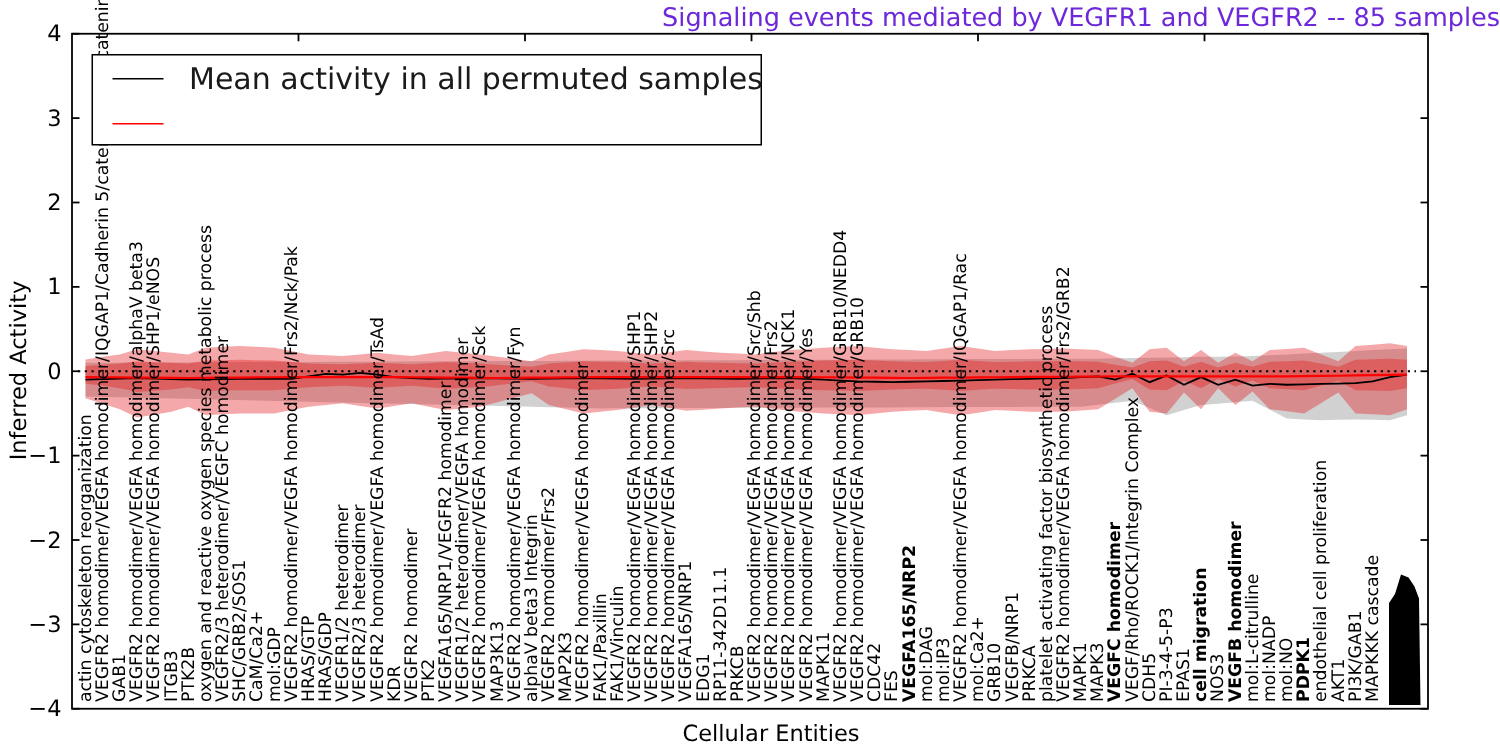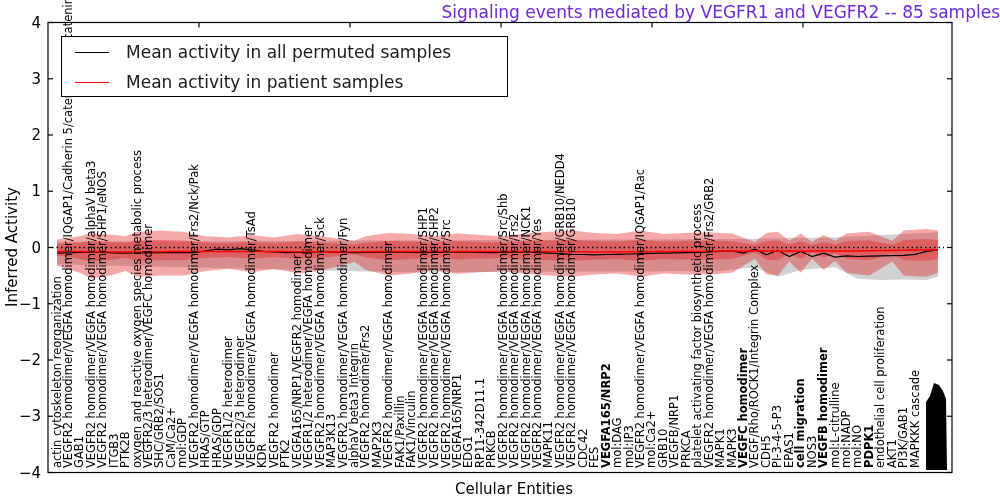--- a/index.html
+++ b/index.html
@@ -7,21 +7,21 @@
        font-family:"DejaVu Sans","Liberation Sans",sans-serif;}
   #plot-svg{position:absolute;left:0;top:0;}
   .title{position:absolute;left:0;right:0;top:2px;text-align:right;font-size:17px;color:#6d28d9;}
   .xlabel{position:absolute;left:0;right:0;top:480px;text-align:center;font-size:15px;color:#000;padding-left:28px;}
   .ylabel{position:absolute;left:12px;top:247px;transform:translate(-50%,-50%) rotate(-90deg);
           font-size:15px;color:#000;white-space:nowrap;}
   .legend{position:absolute;left:61px;top:36px;width:447px;height:61px;background:#fff;
           border:1.5px solid #000;padding:0;box-sizing:border-box;}
   .legend-row{display:flex;align-items:center;height:30px;}
   .legend-swatch{width:34px;height:0;border-top:1.6px solid #000;margin-left:13px;flex:0 0 auto;}
-  .legend-label{margin-left:17px;font-size:17px;color:#1a1a1a;white-space:nowrap;}
+  .legend-label{margin-left:17px;font-size:20px;color:#1a1a1a;white-space:nowrap;}
 </style>
 </head>
 <body>
 
 <div id="fig">
   <svg id="plot-svg" width="1000" height="500" viewBox="0 0 1000 500">
       <polygon points="57.0,241.9 68.4,241.8 79.9,241.8 91.3,241.7 102.8,241.7 114.2,241.6 125.6,241.6 137.1,241.5 148.5,241.5 160.0,241.4 171.4,241.4 182.9,241.4 194.3,241.3 205.7,241.3 217.2,241.2 228.6,241.2 240.1,241.1 251.5,241.1 262.9,241.0 274.4,241.0 285.8,240.9 297.3,240.9 308.7,240.8 320.2,240.8 331.6,240.7 343.0,240.7 354.5,240.6 365.9,240.6 377.4,240.5 388.8,240.5 400.2,240.4 411.7,240.4 423.1,240.3 434.6,240.3 446.0,240.3 457.5,240.2 468.9,240.2 480.3,240.1 491.8,240.1 503.2,240.0 514.7,240.0 526.1,239.9 537.5,239.9 549.0,239.8 560.4,239.8 571.9,239.7 583.3,239.7 594.8,239.6 606.2,239.6 617.6,239.5 629.1,239.5 640.5,239.4 652.0,239.4 663.4,239.3 674.8,239.3 686.3,239.3 697.7,239.2 709.2,239.2 720.6,239.1 732.1,239.1 743.5,238.9 754.9,238.7 766.4,238.5 777.8,238.3 789.3,238.1 800.7,237.9 812.1,237.8 823.6,237.6 835.0,237.4 846.5,236.8 857.9,236.3 869.4,235.7 880.8,235.1 892.2,234.6 903.7,234.0 915.1,233.4 926.6,232.9 938.0,232.3 938.0,276.8 926.6,280.1 915.1,279.8 903.7,279.6 892.2,279.8 880.8,280.1 869.4,279.6 857.9,279.0 846.5,273.1 835.0,267.2 823.6,268.1 812.1,269.1 800.7,270.0 789.3,273.4 777.8,276.8 766.4,272.0 754.9,267.2 743.5,268.5 732.1,269.8 720.6,271.1 709.2,271.2 697.7,271.2 686.3,271.2 674.8,271.3 663.4,271.3 652.0,271.4 640.5,271.4 629.1,271.4 617.6,271.5 606.2,271.5 594.8,271.6 583.3,271.6 571.9,271.6 560.4,271.7 549.0,271.7 537.5,271.8 526.1,271.8 514.7,271.8 503.2,271.9 491.8,271.9 480.3,272.0 468.9,272.0 457.5,272.0 446.0,272.1 434.6,272.1 423.1,272.2 411.7,272.2 400.2,272.3 388.8,272.0 377.4,271.7 365.9,271.5 354.5,271.2 343.0,270.9 331.6,270.7 320.2,270.4 308.7,270.1 297.3,269.9 285.8,269.6 274.4,269.4 262.9,269.1 251.5,268.8 240.1,268.6 228.6,268.3 217.2,268.1 205.7,267.8 194.3,267.5 182.9,267.3 171.4,267.0 160.0,266.7 148.5,266.5 137.1,266.2 125.6,265.9 114.2,265.7 102.8,265.4 91.3,265.2 79.9,264.9 68.4,264.6 57.0,264.4" fill="#000000" fill-opacity="0.18" stroke="none"></polygon>
       <polygon points="57.0,239.6 68.4,237.9 79.9,236.3 91.3,232.9 102.8,234.0 114.2,235.1 125.6,236.3 137.1,231.8 148.5,231.2 160.0,230.6 171.4,231.2 182.9,231.8 194.3,234.0 205.7,236.3 217.2,236.8 228.6,237.4 240.1,236.3 251.5,235.1 262.9,236.3 274.4,237.4 285.8,235.7 297.3,234.0 308.7,235.1 320.2,236.3 331.6,237.8 343.0,239.3 354.5,240.8 365.9,236.3 377.4,234.6 388.8,232.9 400.2,233.4 411.7,234.0 423.1,235.1 434.6,236.3 446.0,234.8 457.5,233.4 468.9,234.3 480.3,235.1 491.8,235.7 503.2,236.3 514.7,234.8 526.1,233.4 537.5,232.6 549.0,231.8 560.4,231.2 571.9,230.6 583.3,231.8 594.8,232.9 606.2,233.4 617.6,234.0 629.1,232.3 640.5,230.6 652.0,232.3 663.4,234.0 674.8,233.4 686.3,232.9 697.7,232.6 709.2,232.3 720.6,232.9 732.1,233.4 743.5,237.7 754.9,241.9 766.4,232.9 777.8,231.8 789.3,240.8 800.7,233.4 812.1,241.9 823.6,235.1 835.0,240.8 846.5,233.4 857.9,232.6 869.4,231.8 880.8,236.3 892.2,240.8 903.7,230.6 915.1,229.8 926.6,228.9 938.0,230.6 938.0,272.8 926.6,276.8 915.1,276.2 903.7,275.6 892.2,261.6 880.8,268.6 869.4,275.6 857.9,274.2 846.5,272.8 835.0,261.0 823.6,270.0 812.1,258.8 800.7,272.8 789.3,261.6 777.8,275.6 766.4,274.5 754.9,258.8 743.5,265.8 732.1,272.8 720.6,273.7 709.2,274.5 697.7,274.5 686.3,274.5 674.8,273.9 663.4,273.4 652.0,275.1 640.5,276.8 629.1,275.1 617.6,273.4 606.2,273.9 594.8,274.5 583.3,275.6 571.9,276.8 560.4,276.2 549.0,275.6 537.5,274.8 526.1,273.9 514.7,272.5 503.2,271.1 491.8,271.7 480.3,272.3 468.9,273.1 457.5,273.9 446.0,272.0 434.6,270.0 423.1,271.7 411.7,273.4 400.2,274.5 388.8,275.6 377.4,272.8 365.9,270.0 354.5,262.1 343.0,265.1 331.6,268.1 320.2,271.1 308.7,272.3 297.3,273.4 285.8,271.1 274.4,268.9 262.9,270.6 251.5,272.3 240.1,270.6 228.6,268.9 217.2,270.0 205.7,271.1 194.3,273.4 182.9,275.6 171.4,275.6 160.0,275.6 148.5,276.2 137.1,276.8 125.6,271.1 114.2,274.5 102.8,276.5 91.3,278.4 79.9,272.8 68.4,269.2 57.0,265.5" fill="#e41a1c" fill-opacity="0.38" stroke="none"></polygon>
       <polygon points="57.0,244.0 68.4,243.2 79.9,242.4 91.3,240.9 102.8,241.4 114.2,241.9 125.6,242.4 137.1,240.4 148.5,240.2 160.0,239.9 171.4,240.2 182.9,240.4 194.3,241.4 205.7,242.4 217.2,242.7 228.6,242.9 240.1,242.4 251.5,241.9 262.9,242.4 274.4,242.9 285.8,242.2 297.3,241.4 308.7,241.9 320.2,242.4 331.6,243.1 343.0,243.8 354.5,244.5 365.9,242.4 377.4,241.7 388.8,240.9 400.2,241.2 411.7,241.4 423.1,241.9 434.6,242.4 446.0,241.8 457.5,241.2 468.9,241.6 480.3,241.9 491.8,242.2 503.2,242.4 514.7,241.8 526.1,241.2 537.5,240.8 549.0,240.4 560.4,240.2 571.9,239.9 583.3,240.4 594.8,240.9 606.2,241.2 617.6,241.4 629.1,240.7 640.5,239.9 652.0,240.7 663.4,241.4 674.8,241.2 686.3,240.9 697.7,240.8 709.2,240.7 720.6,240.9 732.1,241.2 743.5,243.1 754.9,245.0 766.4,240.9 777.8,240.4 789.3,244.5 800.7,241.2 812.1,245.0 823.6,241.9 835.0,244.5 846.5,241.2 857.9,240.8 869.4,240.4 880.8,242.4 892.2,244.5 903.7,239.9 915.1,239.5 926.6,239.1 938.0,239.9 938.0,258.9 926.6,260.7 915.1,260.4 903.7,260.2 892.2,253.8 880.8,257.0 869.4,260.2 857.9,259.5 846.5,258.9 835.0,253.6 823.6,257.6 812.1,252.6 800.7,258.9 789.3,253.8 777.8,260.2 766.4,259.6 754.9,252.6 743.5,255.7 732.1,258.9 720.6,259.3 709.2,259.6 697.7,259.6 686.3,259.6 674.8,259.4 663.4,259.1 652.0,259.9 640.5,260.7 629.1,259.9 617.6,259.1 606.2,259.4 594.8,259.6 583.3,260.2 571.9,260.7 560.4,260.4 549.0,260.2 537.5,259.8 526.1,259.4 514.7,258.8 503.2,258.1 491.8,258.4 480.3,258.6 468.9,259.0 457.5,259.4 446.0,258.5 434.6,257.6 423.1,258.4 411.7,259.1 400.2,259.6 388.8,260.2 377.4,258.9 365.9,257.6 354.5,254.1 343.0,255.4 331.6,256.8 320.2,258.1 308.7,258.6 297.3,259.1 285.8,258.1 274.4,257.1 262.9,257.9 251.5,258.6 240.1,257.9 228.6,257.1 217.2,257.6 205.7,258.1 194.3,259.1 182.9,260.2 171.4,260.2 160.0,260.2 148.5,260.4 137.1,260.7 125.6,258.1 114.2,259.6 102.8,260.5 91.3,261.4 79.9,258.9 68.4,257.2 57.0,255.6" fill="#e41a1c" fill-opacity="0.38" stroke="none"></polygon>
       <line x1="52" y1="247.5" x2="944" y2="247.5" stroke="#000000" stroke-width="1.3" stroke-dasharray="1.5,3"></line>
@@ -141,19 +141,18 @@
 
   <div class="title">Signaling events mediated by VEGFR1 and VEGFR2 -- 85 samples</div>
 
   <div class="legend">
     <div class="legend-row">
       <span class="legend-swatch" style="border-top-color:#000000"></span>
       <span class="legend-label">Mean activity in all permuted samples</span>
     </div>
     <div class="legend-row">
       <span class="legend-swatch" style="border-top-color:#ff0000"></span>
-      <span class="legend-label">Mean activity in patient samples</span>
     </div>
   </div>
 
   <div class="ylabel">Inferred Activity</div>
   <div class="xlabel">Cellular Entities</div>
 </div>
 
 </body></html>

